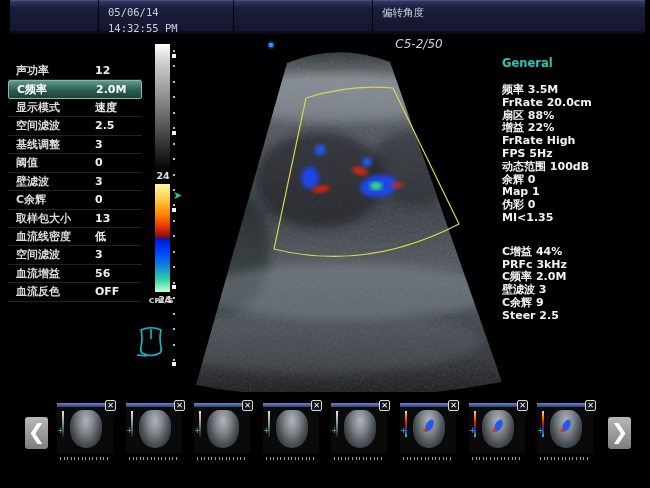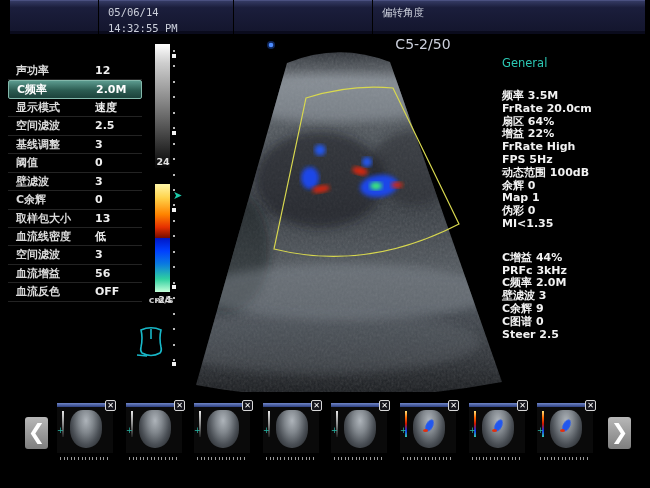--- a/index.html
+++ b/index.html
@@ -27,21 +27,21 @@
   #colorbar{position:absolute;left:155px;top:184px;width:15px;height:108px;
         background:linear-gradient(#fff7a8 0%,#ffd24a 13%,#ff8400 28%,#e63000 40%,#7a0d00 49.5%,
         #0018c8 50.5%,#0040ff 62%,#0a7ae0 74%,#2fd0a0 88%,#c4ffd9 100%);}
   .scale-lbl{position:absolute;width:34px;text-align:center;color:#e2e2e2;font-size:9.5px;font-weight:bold;}
   #ruler{position:absolute;left:173px;top:50px;width:2px;height:322px;
         background:repeating-linear-gradient(to bottom,#b9b9b9 0 2px,transparent 2px 15.45px);}
   .ruler-big{position:absolute;left:172px;width:4px;height:4px;background:#f2f2f2;}
   #focus-arrow{position:absolute;left:173px;top:190px;color:#1cc8a8;font-size:11px;line-height:11px;}
   
   #info{position:absolute;left:502px;top:56px;width:146px;}
-  #info .title{color:#2cc8b4;font-size:11.5px;font-weight:normal;margin-bottom:20px;}
+  #info .title{color:#2cc8b4;font-size:11.5px;font-weight:bold;margin-bottom:14px;}
   #info .iline{color:#f2f2f2;font-size:11px;font-weight:bold;line-height:12.8px;white-space:pre;}
   #info .block2{margin-top:21px;}
   
   #us-svg{position:absolute;left:170px;top:40px;}
   #bodymark{position:absolute;left:136px;top:324px;}
   
   .thumb{position:absolute;top:403px;width:56px;height:50px;background:#0a0a0a;}
   .thumb .bar{position:absolute;left:0;top:0;width:100%;height:4px;
         background:linear-gradient(#6f86c8,#2d3f7e);}
   .thumb .blob{position:absolute;left:13px;top:7px;width:32px;height:38px;border-radius:40% 40% 48% 48%;
@@ -71,21 +71,21 @@
 <div id="stage">
 
   <div class="tb-seg" style="left:10px;width:88px;"></div>
   <div class="tb-seg" style="left:99px;width:134px;">
     <div class="tb-text mono">05/06/14
 14:32:55 PM</div>
   </div>
   <div class="tb-seg" style="left:234px;width:138px;"></div>
   <div class="tb-seg" style="left:373px;width:272px;">
     <div class="tb-text"><span>偏转角度</span><br>
-    <span style="font-size:14px;">C5-2/50</span></div>
+    <span style="font-size:12px;font-style:italic;">C5-2/50</span></div>
   </div>
 
   <div id="sidebar">
     <div class="srow">
         <span class="lab">声功率</span>
         <span class="val">12</span>
       </div>
     <div class="srow selected">
         <span class="lab">C频率</span>
         <span class="val">2.0M</span>
@@ -130,21 +130,21 @@
         <span class="lab">血流增益</span>
         <span class="val">56</span>
       </div>
     <div class="srow">
         <span class="lab">血流反色</span>
         <span class="val">OFF</span>
       </div>
   </div>
 
   <div id="graybar"></div>
-  <div class="scale-lbl" style="left:146px;top:156px;">24</div>
+  <div class="scale-lbl" style="left:146px;top:170px;">24</div>
   <div id="colorbar"></div>
   <div class="scale-lbl" style="left:146px;top:294px;">-24</div>
   <div class="scale-lbl" style="left:144px;top:294px;color:#c6c6c6;text-align:center;">cm/s</div>
   <div id="ruler"></div>
   <div class="ruler-big" style="top:54px;"></div>
   <div class="ruler-big" style="top:131px;"></div>
   <div class="ruler-big" style="top:208px;"></div>
   <div class="ruler-big" style="top:285px;"></div>
   <div class="ruler-big" style="top:362px;"></div>
   <div id="focus-arrow">➤</div>
@@ -204,36 +204,35 @@
   <svg id="bodymark" width="30" height="40" viewBox="0 0 30 40">
     <path d="M5,6 Q15,1.5 25,6 Q23,14 25,23 Q26,27 24,29 Q15,34 6,29 Q4,27 5,23 Q7,14 5,6 Z" fill="none" stroke="#18b8c8" stroke-width="1.6"></path>
     <path d="M15,5 L15,15" stroke="#18b8c8" stroke-width="1.6"></path>
     <path d="M1,31 L11,32" stroke="#18b8c8" stroke-width="1.4"></path>
   </svg>
 
   <div id="info">
     <div class="title">General</div>
     <div class="iline">频率 3.5M</div>
     <div class="iline">FrRate 20.0cm</div>
-    <div class="iline">扇区 64%</div>
+    <div class="iline">扇区 88%</div>
     <div class="iline">增益 22%</div>
     <div class="iline">FrRate High</div>
     <div class="iline">FPS 5Hz</div>
     <div class="iline">动态范围 100dB</div>
     <div class="iline">余辉 0</div>
     <div class="iline">Map 1</div>
     <div class="iline">伪彩 0</div>
     <div class="iline">MI&lt;1.35</div>
     <div class="block2">
       <div class="iline">C增益 44%</div>
       <div class="iline">PRFc 3kHz</div>
       <div class="iline">C频率 2.0M</div>
       <div class="iline">壁滤波 3</div>
       <div class="iline">C余辉 9</div>
-      <div class="iline">C图谱 0</div>
       <div class="iline">Steer 2.5</div>
     </div>
   </div>
 
   <div class="nav-arrow" style="left:25px;">❮</div>
 
   <div class="thumb" style="left:57px;">
       <div class="bar"></div>
       <div class="mini-cb"></div>
       <div class="blob"></div>

